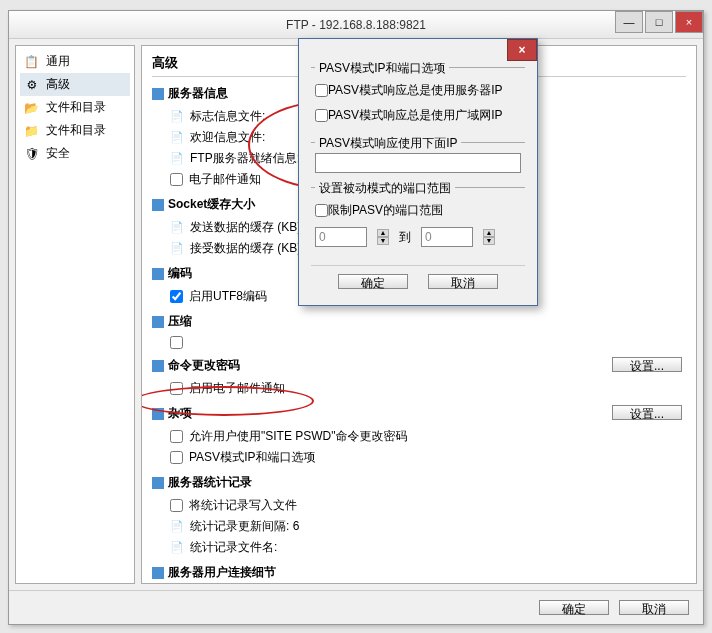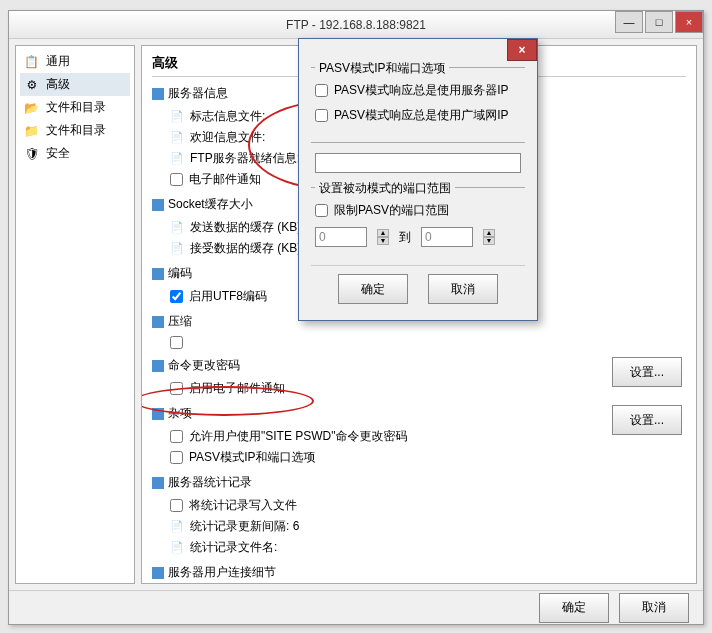--- a/index.html
+++ b/index.html
@@ -15,40 +15,40 @@
     .content { display: flex; height: calc(100% - 62px); padding: 6px; gap: 6px; }
     
     .sidebar { width: 120px; background: #fff; border: 1px solid #aaa; padding: 4px; }
     .side-item { display: flex; align-items: center; padding: 3px 4px; gap: 6px; cursor: pointer; }
     .side-item.sel { background: #e0e8f0; }
     .side-icon { width: 16px; height: 16px; display: inline-flex; align-items: center; justify-content: center; font-size: 12px; }
     
     .main { flex: 1; background: #fff; border: 1px solid #aaa; padding: 8px 10px; overflow-y: auto; position: relative; }
     .main-title { font-weight: bold; font-size: 13px; border-bottom: 1px solid #ccc; padding-bottom: 4px; margin-bottom: 8px; }
     
-    .section-head { display: flex; align-items: center; gap: 4px; font-weight: normal; margin-top: 6px; margin-bottom: 4px; }
+    .section-head { display: flex; align-items: center; gap: 4px; font-weight: bold; margin-top: 6px; margin-bottom: 4px; }
     .sec-icon { width: 12px; height: 12px; background: #4a90d0; display: inline-block; }
     .item-row { display: flex; align-items: center; gap: 6px; padding: 2px 0 2px 18px; }
     .item-icon { width: 14px; height: 14px; display: inline-flex; align-items: center; justify-content: center; font-size: 11px; color: #c08020; }
     .item-icon.file { color: #c08020; }
     .chk { width: 13px; height: 13px; }
     
-    .btn { min-width: 70px; height: 30px; border: 1px solid #888; background: linear-gradient(#fff,#e0e0e0); cursor: pointer; font-size: 12px; }
+    .btn { min-width: 70px; height: 15px; border: 1px solid #888; background: linear-gradient(#fff,#e0e0e0); cursor: pointer; font-size: 12px; }
     .settings-col { position: absolute; right: 14px; margin-left: 20px; }
     
     .bottom-bar { height: 34px; display: flex; justify-content: flex-end; align-items: center; gap: 10px; padding: 0 14px; border-top: 1px solid #ccc; }
     
     
     .popup { position: absolute; top: 38px; left: 298px; width: 240px; background: #f0f0f0; border: 1px solid #4a6a9a; box-shadow: 4px 4px 8px rgba(0,0,0,0.3); }
     .popup-close-bar { height: 22px; display: flex; justify-content: flex-end; }
     .popup-close { width: 30px; height: 22px; background: #c04040; color: #fff; display: flex; align-items: center; justify-content: center; font-weight: bold; cursor: pointer; border: 1px solid #803030; }
     .popup-body { padding: 6px 12px 12px 12px; }
     .fieldset { border: none; border-top: 1px solid #aaa; padding: 10px 4px 4px 4px; margin-bottom: 10px; position: relative; }
     .fieldset-legend { position: absolute; top: -8px; left: 4px; background: #f0f0f0; padding: 0 4px; font-size: 12px; }
-    .pop-row { display: flex; align-items: center; gap: 6px; padding: 4px 0; }
+    .pop-row { display: flex; align-items: center; padding: 4px 0; }
     .pop-input { width: 100%; height: 20px; border: 1px solid #888; padding: 0 4px; }
     .spin-box { width: 52px; height: 20px; border: 1px solid #888; background: #fff; display: inline-flex; align-items: center; padding: 0 3px; font-size: 12px; color: #888; }
     .spin-arrows { display: inline-flex; flex-direction: column; width: 12px; }
     .spin-arrows span { height: 8px; border: 1px solid #aaa; background: #ddd; font-size: 7px; line-height: 6px; text-align: center; }
     .popup-btns { display: flex; justify-content: center; gap: 20px; padding: 8px 0 4px 0; border-top: 1px solid #ccc; margin-top: 6px; }
     
     
     .annot { position: absolute; border: 2px solid #cc2020; border-radius: 50%; pointer-events: none; }
   </style>
 </head>
@@ -203,20 +203,21 @@
       <div class="pop-row">
         <input type="checkbox" class="chk" style="">
         <span>PASV模式响应总是使用服务器IP</span>
       </div>
       <div class="pop-row">
         <input type="checkbox" class="chk" style="">
         <span>PASV模式响应总是使用广域网IP</span>
       </div>
     </div>
     <div class="fieldset">
+      <div class="fieldset-legend">PASV模式响应使用下面IP</div>
       <input type="text" class="pop-input" value="" style="">
     </div>
     <div class="fieldset">
       <div class="fieldset-legend">设置被动模式的端口范围</div>
       <div class="pop-row">
         <input type="checkbox" class="chk" style="">
         <span>限制PASV的端口范围</span>
       </div>
       <div class="pop-row" style="gap:10px;">
         <span class="spin-box">

